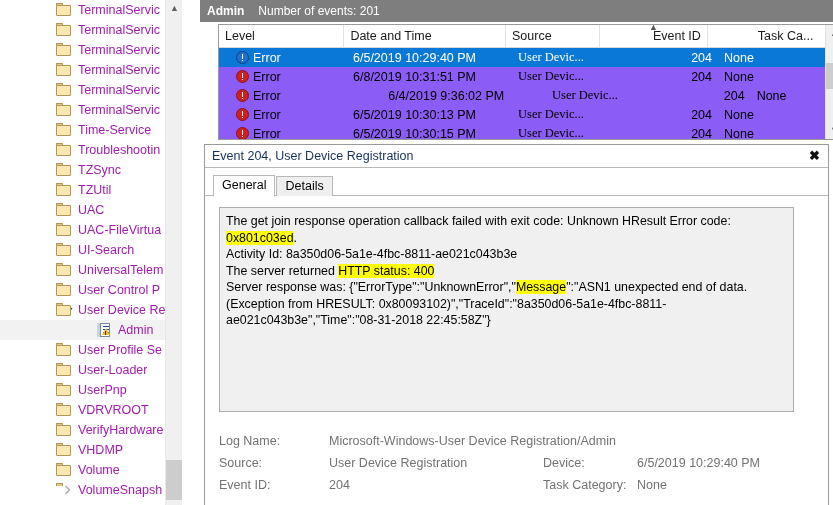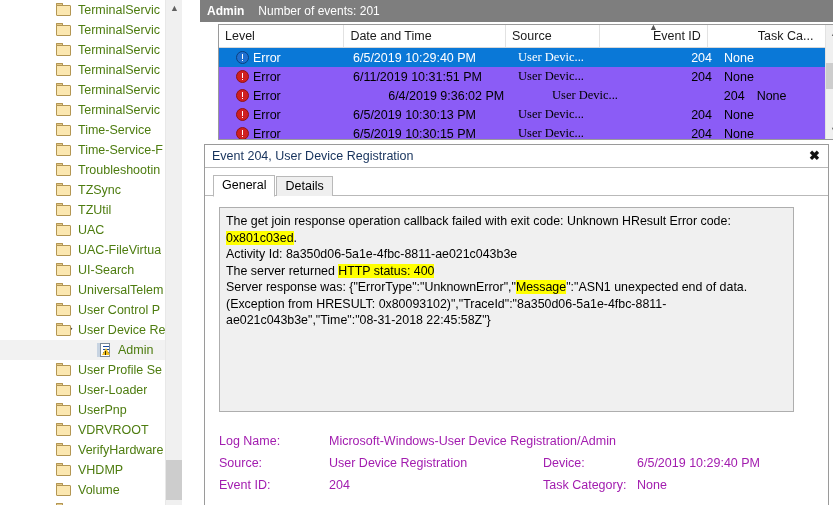--- a/index.html
+++ b/index.html
@@ -121,21 +121,21 @@
     border-bottom: 7px solid #f2c01e;
   }
   .log-ico .l-badge-dot {
     position: absolute;
     left: 9px; top: 8px;
     width: 1px; height: 4px;
     background: #3a2c00;
   }
   .tree-label {
     font-size: 12.5px;
-    color: #4d7c0f;
+    color: #a21caf;
     line-height: 20px;
     overflow: hidden;
   }
 
   
   .tree-scroll {
     position: absolute;
     right: 18px; top: 0;
     width: 17px; height: 505px;
     background: #f0f0f0;
@@ -374,21 +374,21 @@
   .meta {
     position: absolute;
     left: 14px; top: 285px;
     width: 600px;
   }
   .meta-row {
     display: flex;
     align-items: center;
     height: 22px;
     font-size: 12.5px;
-    color: #a21caf;
+    color: #737373;
   }
   .meta-lbl-a { width: 110px; flex: 0 0 auto; }
   .meta-val-a { width: 214px; flex: 0 0 auto; }
   .meta-lbl-b { width: 94px; flex: 0 0 auto; }
   .meta-val-b { flex: 1 1 auto; }
 </style>
 </head>
 <body>
 
 <div class="app">
@@ -471,32 +471,20 @@
           <span class="chevron">
             <svg width="12" height="12" viewBox="0 0 12 12">
               <path d="M4 2.5 L7.5 6 L4 9.5" fill="none" stroke="#b0b0b0" stroke-width="1.6" stroke-linecap="round" stroke-linejoin="round"></path>
             </svg>
           </span>
           <span class="folder-ico">
             <span class="f-tab"></span>
             <span class="f-body"></span>
           </span>
           <span class="tree-label">Time-Service</span>
-        </div>
-        <div class="tree-item">
-          <span class="chevron">
-            <svg width="12" height="12" viewBox="0 0 12 12">
-              <path d="M4 2.5 L7.5 6 L4 9.5" fill="none" stroke="#b0b0b0" stroke-width="1.6" stroke-linecap="round" stroke-linejoin="round"></path>
-            </svg>
-          </span>
-          <span class="folder-ico">
-            <span class="f-tab"></span>
-            <span class="f-body"></span>
-          </span>
-          <span class="tree-label">Time-Service-F</span>
         </div>
         <div class="tree-item">
           <span class="chevron">
             <svg width="12" height="12" viewBox="0 0 12 12">
               <path d="M4 2.5 L7.5 6 L4 9.5" fill="none" stroke="#b0b0b0" stroke-width="1.6" stroke-linecap="round" stroke-linejoin="round"></path>
             </svg>
           </span>
           <span class="folder-ico">
             <span class="f-tab"></span>
             <span class="f-body"></span>
@@ -750,21 +738,21 @@
             <div class="ev-cell date" style="width: 165px;">6/5/2019 10:29:40 PM</div>
             <div class="ev-cell source" style="width: 96px;">User Devic...</div>
             <div class="ev-cell eid" style="width: 110px;">204</div>
             <div class="ev-cell task" style="width: 92px;">None</div>
           </div>
           <div class="ev-row">
             <div class="ev-cell level" style="width: 128px;">
               <span class="err-ico"></span>
               <span>Error</span>
             </div>
-            <div class="ev-cell date" style="width: 165px;">6/11/2019 10:31:51 PM</div>
+            <div class="ev-cell date" style="width: 165px;">6/8/2019 10:31:51 PM</div>
             <div class="ev-cell source" style="width: 96px;">User Devic...</div>
             <div class="ev-cell eid" style="width: 110px;">204</div>
             <div class="ev-cell task" style="width: 92px;">None</div>
           </div>
           <div class="ev-row">
             <div class="ev-cell level" style="width: 128px;">
               <span class="err-ico"></span>
               <span>Error</span>
             </div>
             <div class="ev-cell date" style="width: 165px; margin-left: 36px;">6/4/2019 9:36:02 PM</div>

